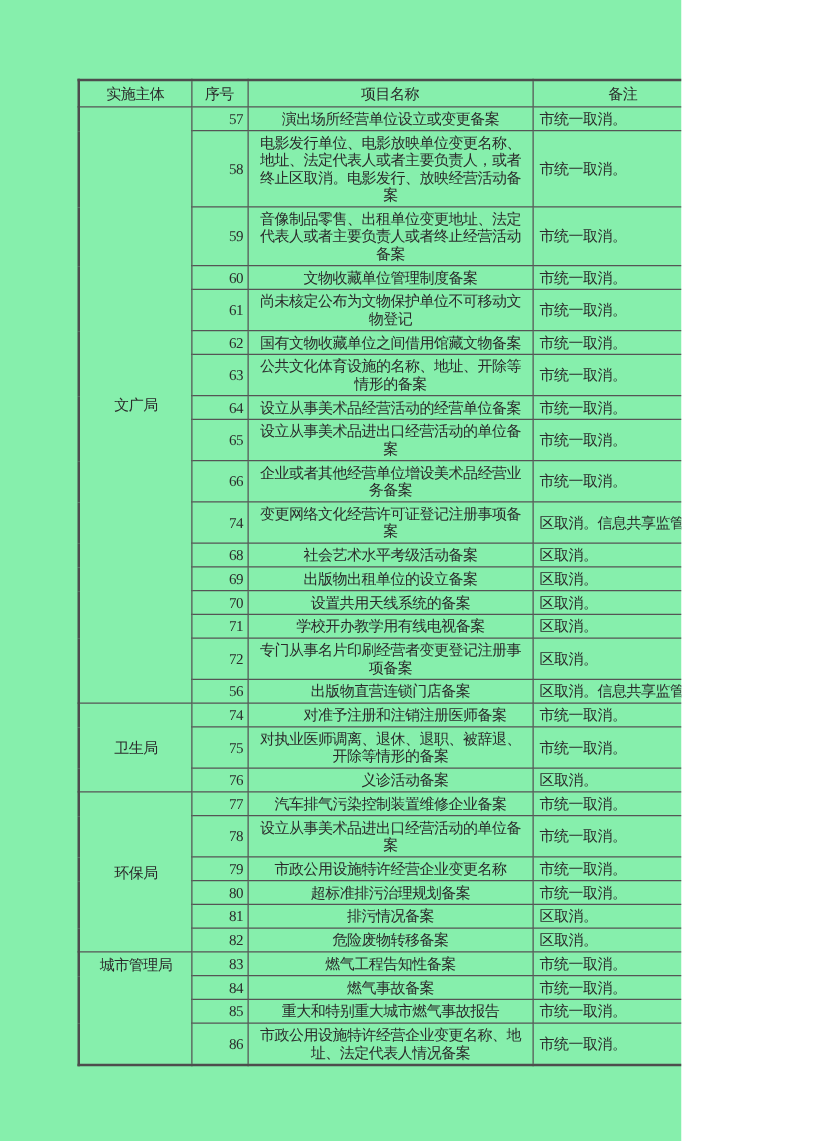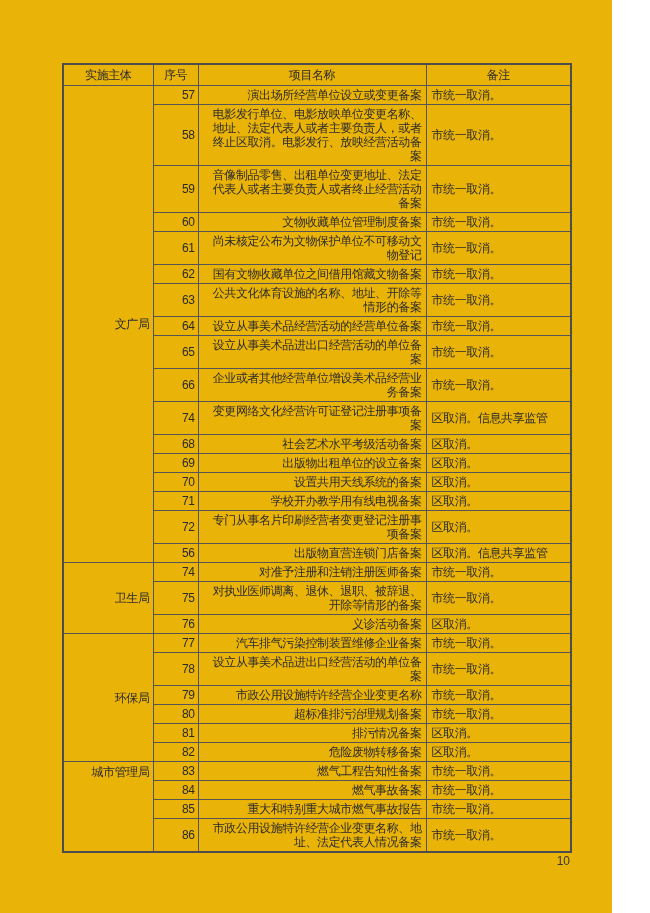--- a/index.html
+++ b/index.html
@@ -2,24 +2,24 @@
 <html><head>
 <meta charset="utf-8">
 <style>
   html, body {
     margin: 0;
     padding: 0;
     background: #ffffff;
   }
   .page {
     position: relative;
-    width: 612px;
+    width: 545px;
     height: 913px;
-    background: #eab308;
-    font-family: Liberation Sans, sans-serif;
+    background: #86efac;
+    font-family: Liberation Serif, serif;
     color: #2b2b2b;
     overflow: hidden;
   }
   table.doc-table {
     position: absolute;
     left: 62px;
     top: 63px;
     width: 508px;
     border-collapse: collapse;
     table-layout: fixed;
@@ -34,33 +34,33 @@
     letter-spacing: -0.4px;
     padding: 2px 3px;
     vertical-align: middle;
     word-break: break-all;
   }
   .doc-table th {
     text-align: center;
     padding: 3px 2px;
   }
   .doc-table td.agency {
-    text-align: right;
+    text-align: center;
     padding-left: 4px;
   }
   
   .doc-table tbody tr:nth-last-child(4) td.agency {
     vertical-align: top;
     padding-top: 3px;
   }
   .doc-table td.no {
     text-align: right;
   }
   .doc-table td.name {
-    text-align: right;
+    text-align: center;
     padding-left: 5px;
     padding-right: 4px;
   }
   .doc-table td.remark {
     text-align: left;
     padding-left: 5px;
     margin-left: 38px;
   }
   .pageno {
     position: absolute;

